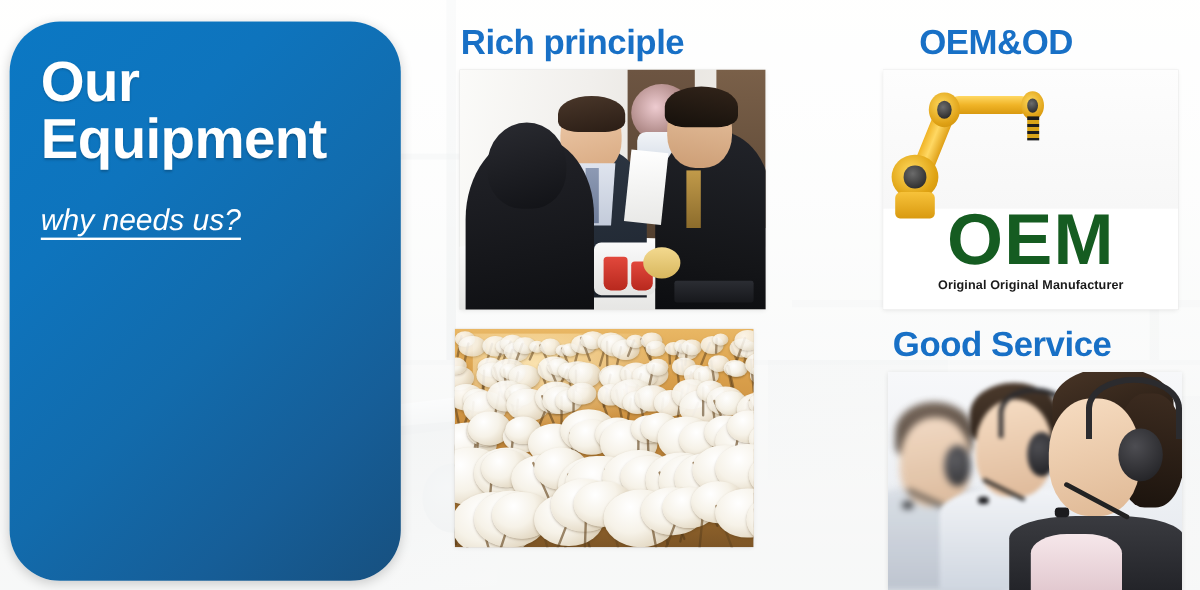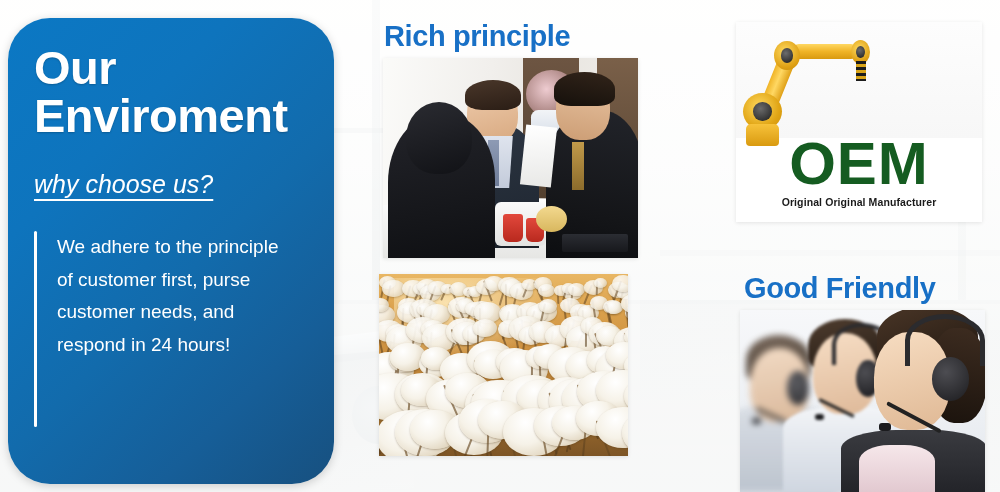--- a/index.html
+++ b/index.html
@@ -213,27 +213,23 @@
     <div class="bg-machine bg-m2"></div>
     <div class="bg-machine bg-m1"></div>
     <div class="bg-circle"></div>
     <div class="bg-haze"></div>
   </div>
 
   <div class="panel">
     <div class="panel-inner">
       <h1 class="ttl">
         <span>Our</span>
-        <span class="l2">Enviroment</span>
+        <span class="l2">Equipment</span>
       </h1>
-      <div class="why">why choose us?</div>
-      <div class="quote">
-        <div class="qbar"></div>
-        <div class="qtext">We adhere to the principle of customer first, purse customer needs, and respond in 24 hours!</div>
-      </div>
+      <div class="why">why needs us?</div>
     </div>
   </div>
 
   <div class="cell c-exp">
     <div class="hd">Rich principle</div>
     <div class="photo p-exp">
       <div class="meet">
         <div class="wall"></div>
         <div class="panelbrown"></div>
         <div class="panelbrown2"></div>
@@ -255,20 +251,21 @@
         <div class="cup2"></div>
         <div class="noodle"></div>
         <div class="book"></div>
         <div class="p1"></div>
         <div class="p1head"></div>
       </div>
     </div>
   </div>
 
   <div class="cell c-oem">
+    <div class="hd">OEM&amp;OD</div>
     <div class="photo p-oem">
       <div class="oem">
         <div class="oem-top"></div>
         <div class="oem-bot"></div>
         <div class="robot">
           <div class="r-arm2"></div>
           <div class="r-wrist"></div>
           <div class="r-tool"></div>
           <div class="r-arm1"></div>
           <div class="r-elbow"></div>
@@ -524,21 +521,21 @@
             <div class="stem" style="left: 91.1554%; top: 79.5715%; width: 1.6px; height: 32.4742%; transform: rotate(-20.4907deg); opacity: 0.8;"></div>
             <div class="boll" style="left: 87.2585%; top: 73.0767%; width: 21.6495%; height: 22.732%; opacity: 1;"></div>
             <div class="stem" style="left: 101.934%; top: 81.9397%; width: 1.6px; height: 34.5923%; transform: rotate(-9.81291deg); opacity: 0.8;"></div>
             <div class="boll" style="left: 97.783%; top: 75.0213%; width: 23.0616%; height: 24.2146%; opacity: 1;"></div>
           </div>
       </div>
     </div>
   </div>
 
   <div class="cell c-svc">
-    <div class="hd">Good Friendly</div>
+    <div class="hd">Good Service</div>
     <div class="photo p-svc">
       <div class="svc">
 
         <div class="blur1">
           <div class="body" style="left:-10%;width:120%;height:52%;background:linear-gradient(180deg,#d8dde4,#b9c1cc);"></div>
           <div class="hair" style="left:16%;top:6%;width:66%;height:30%;background:linear-gradient(170deg,#6b594a,#3a2f26);"></div>
           <div class="head" style="left:20%;top:14%;width:60%;height:44%;background:linear-gradient(170deg,#f2d8bf,#d8b392);"></div>
           <div class="earcup" style="left:58%;top:28%;width:22%;height:20%;"></div>
           <div class="boom" style="left:26%;top:49%;width:34%;transform:rotate(24deg);"></div>
           <div class="mic" style="left:22%;top:56%;"></div>

